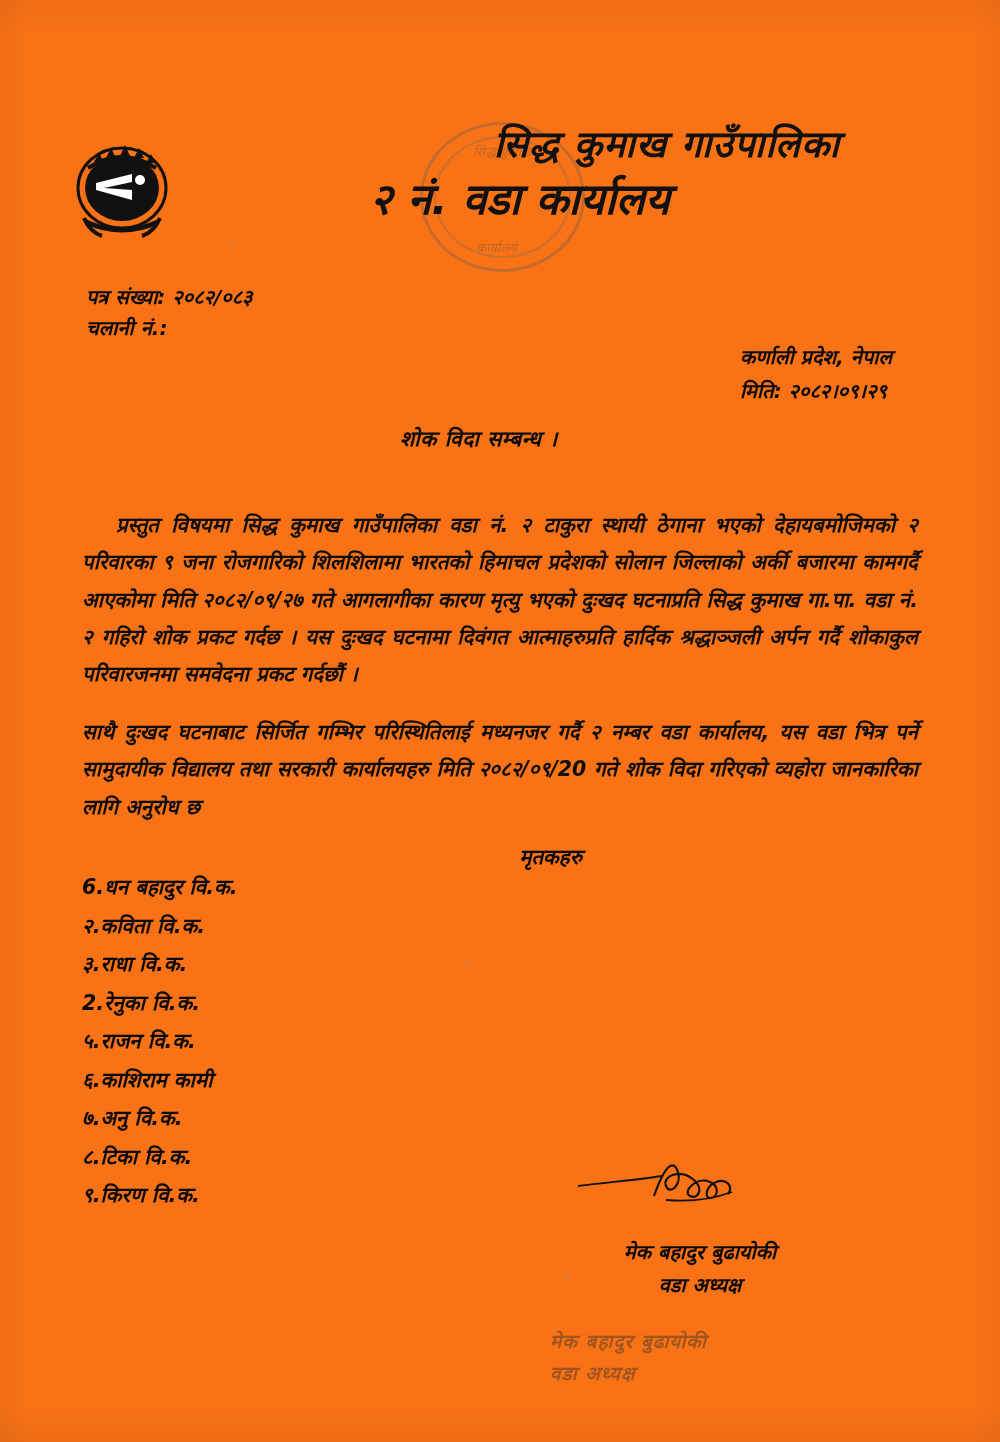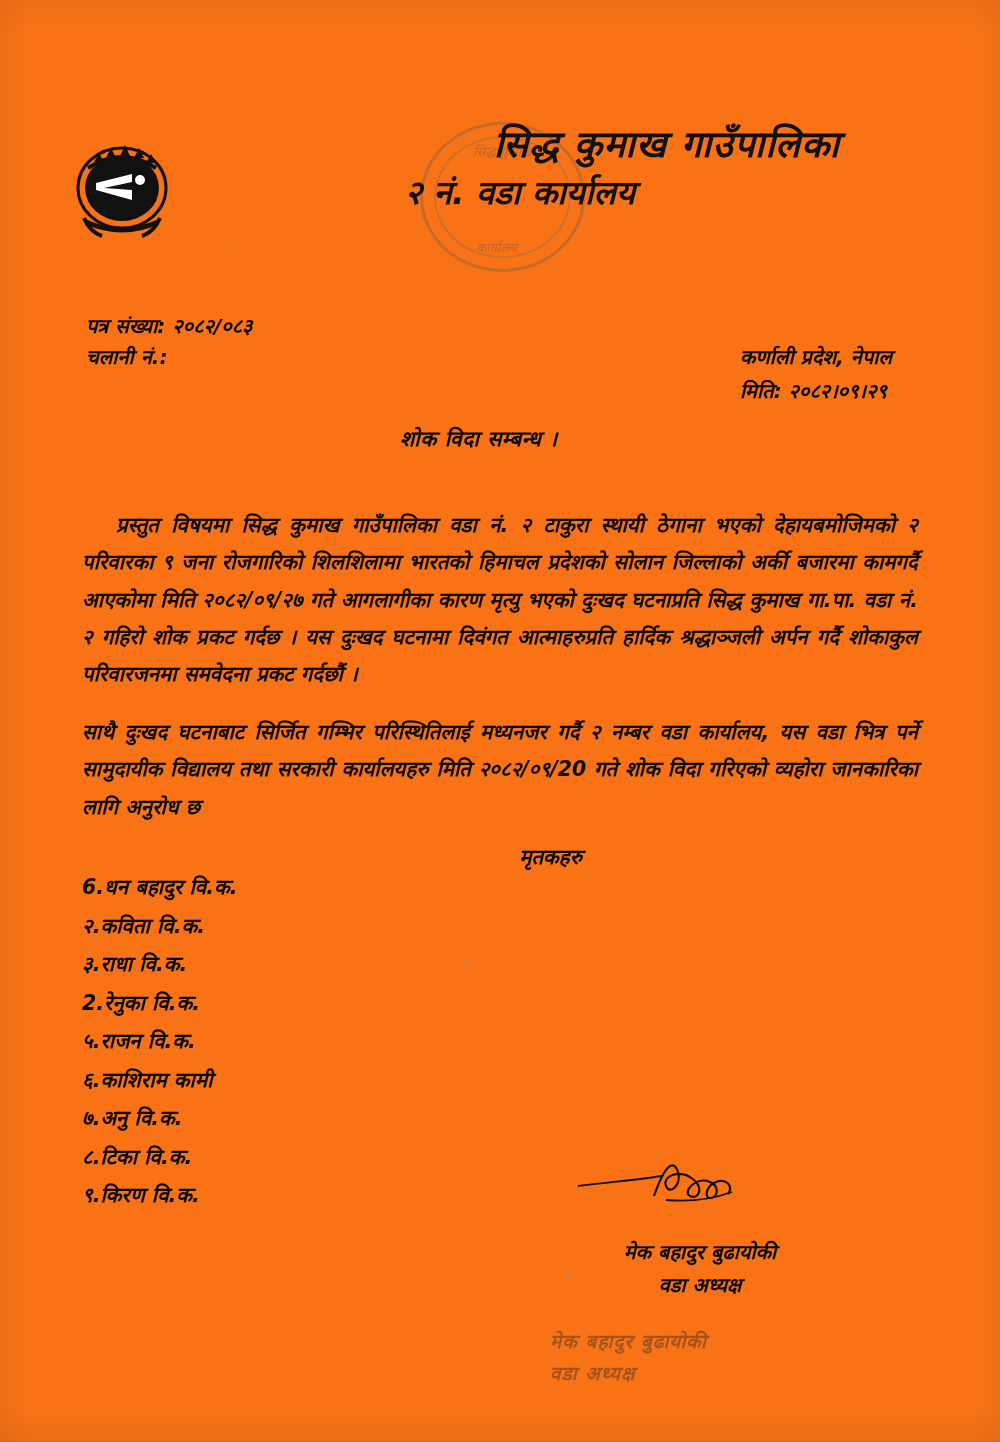--- a/index.html
+++ b/index.html
@@ -51,21 +51,21 @@
   }
   .org-name {
     font-size: 37px;
     font-weight: 700;
     letter-spacing: 1px;
     line-height: 1.25;
     color: #111;
     text-align: right;
   }
   .office-name {
-    font-size: 33px;
+    font-size: 43px;
     font-weight: 700;
     line-height: 1.3;
     margin-top: 4px;
     color: #111;
   }
   .place-name {
     font-size: 20px;
     font-weight: 600;
     margin-top: 6px;
     color: #141414;
@@ -110,21 +110,20 @@
   }
 
   
   .ref-block {
     position: absolute;
     left: 86px;
     top: 282px;
     font-size: 20px;
     line-height: 1.55;
     font-weight: 600;
-    margin-top: 29px;
   }
   .addr-block {
     position: absolute;
     right: 108px;
     top: 340px;
     text-align: left;
     font-size: 20px;
     line-height: 1.7;
     font-weight: 600;
   }

